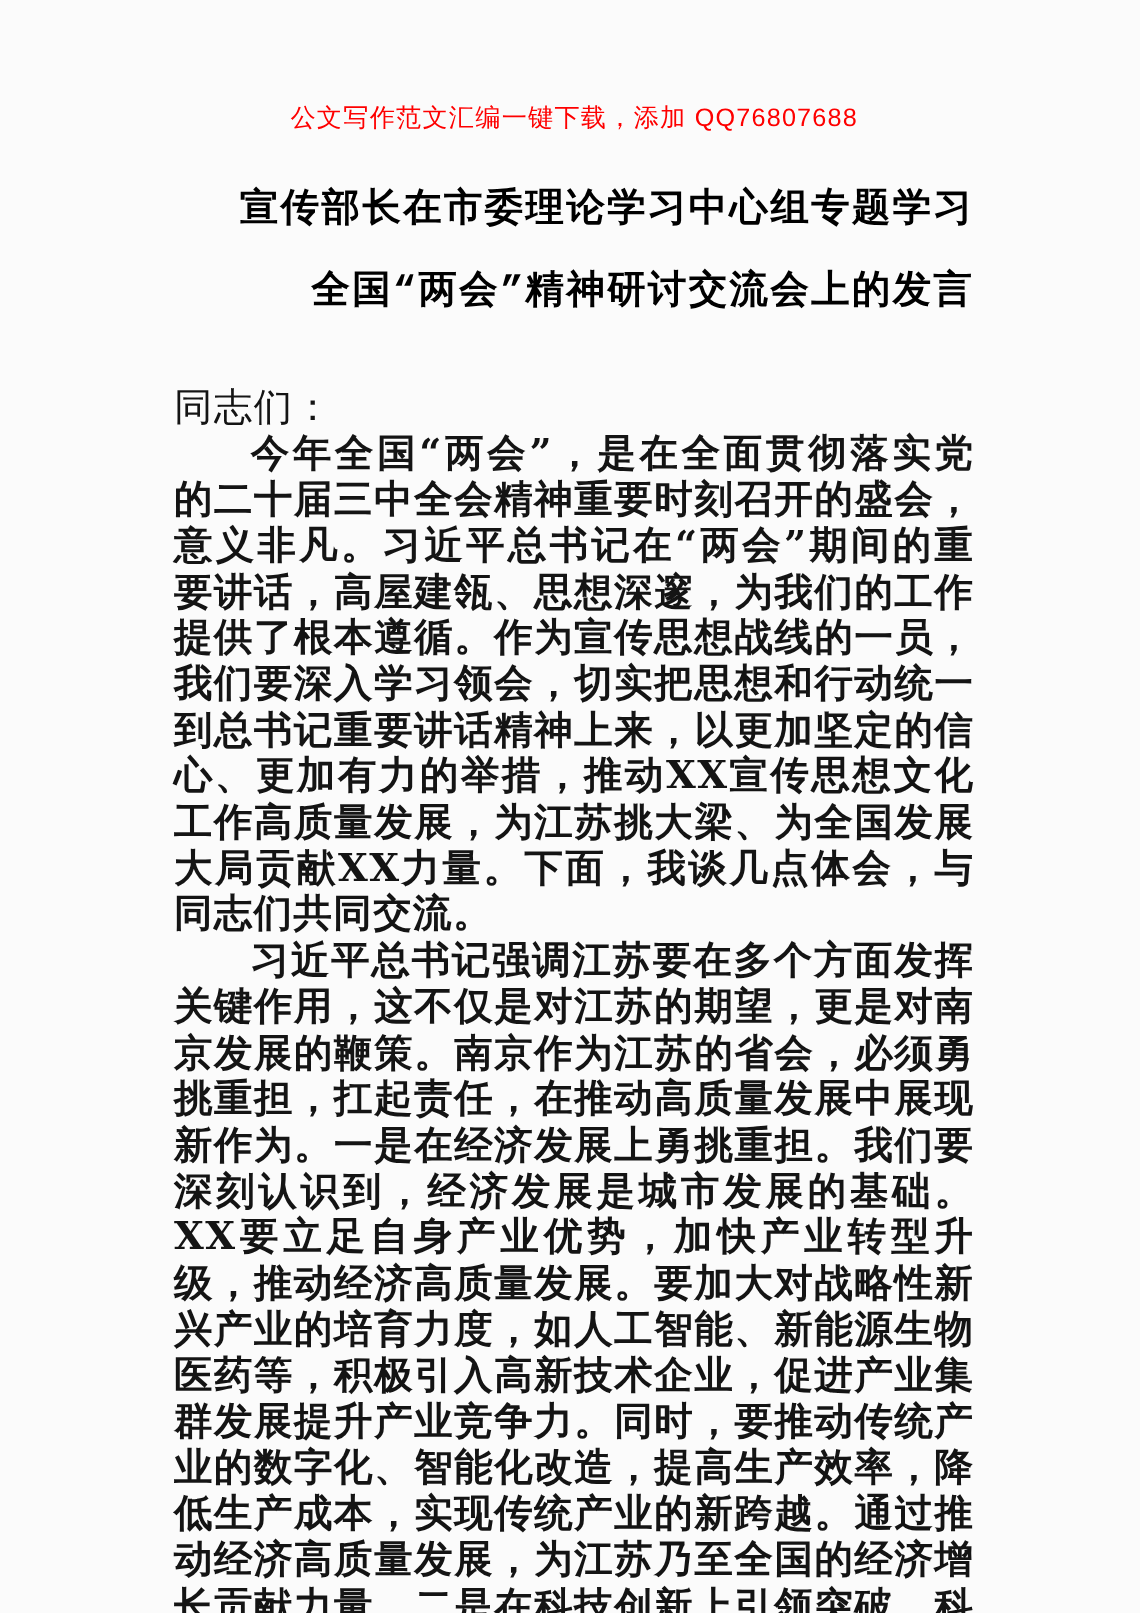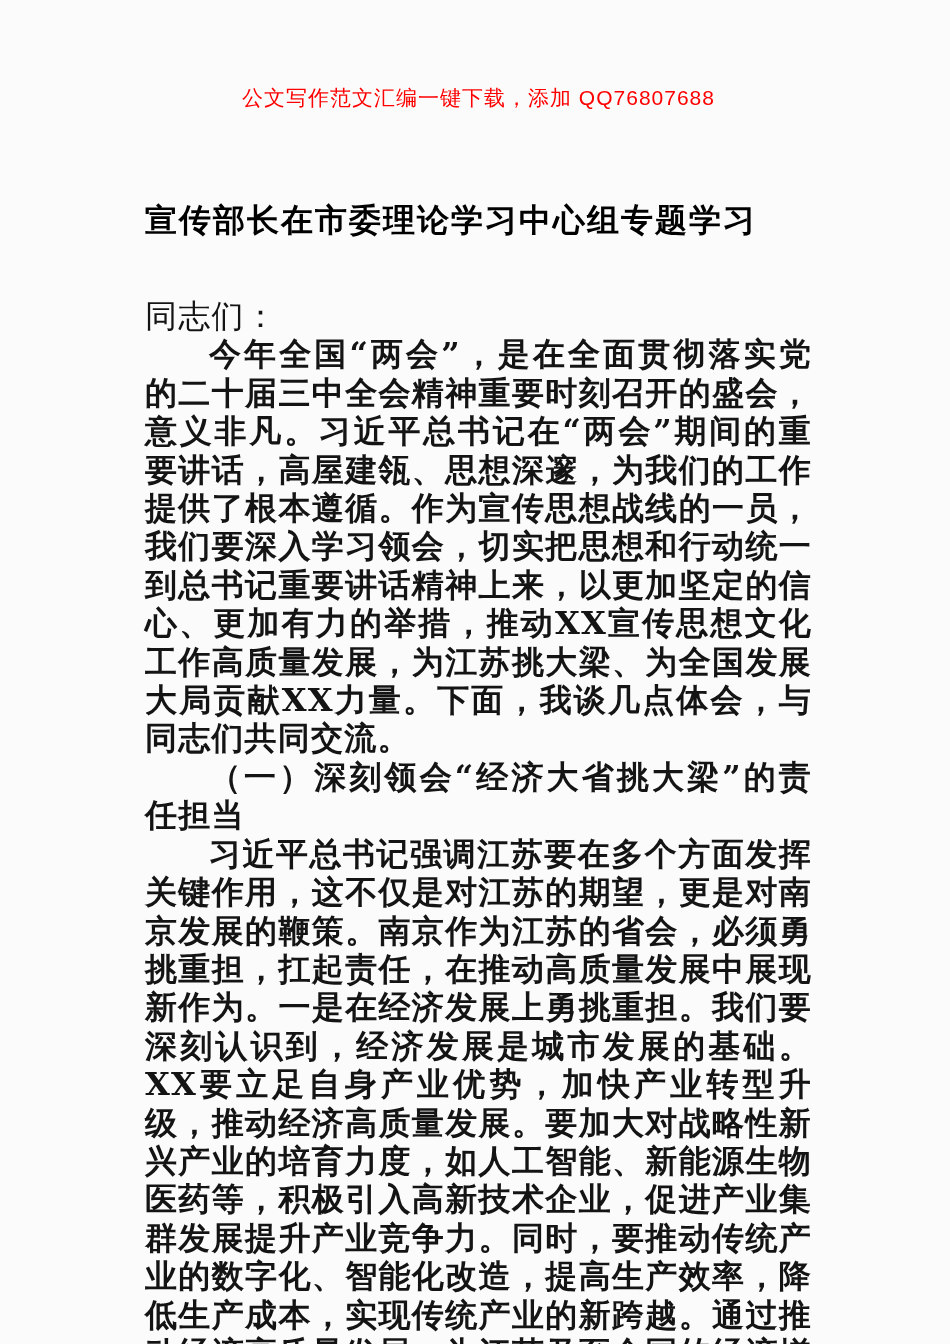--- a/index.html
+++ b/index.html
@@ -20,29 +20,29 @@
     padding: 84px 138px 0 145px;
     display: flex;
     flex-direction: column;
   }
   .promo {
     text-align: center;
     color: #fe0000;
     font-family: "Liberation Sans", "DejaVu Sans", sans-serif;
     font-size: 21px;
     letter-spacing: 1px;
-    margin-bottom: 74px;
+    margin-bottom: 28px;
     white-space: nowrap;
   }
   .title {
-    font-family: Liberation Serif, serif;
+    font-family: Liberation Mono, monospace;
     font-weight: 700;
     font-size: 32px;
     color: #000;
-    text-align: left;
+    text-align: right;
     line-height: 69px;
     letter-spacing: 2px;
     margin-bottom: 42px;
   }
   .title-line { display: block; }
   .doc-body p {
     font-size: 32px;
     line-height: 38.4px;
     letter-spacing: 1.2px;
     text-align: justify;
@@ -68,24 +68,24 @@
 </style>
 </head>
 <body>
 
 <div class="page">
 
   <div class="promo">公文写作范文汇编一键下载，添加 QQ76807688</div>
 
   <h1 class="title">
     <span class="title-line">宣传部长在市委理论学习中心组专题学习</span>
+    <span class="title-line">全国“两会”精神研讨交流会上的发言</span>
   </h1>
 
   <div class="doc-body">
     <p class="salutation">同志们：</p>
     <p class="para">今年全国“两会”，是在全面贯彻落实党的二十届三中全会精神重要时刻召开的盛会，意义非凡。习近平总书记在“两会”期间的重要讲话，高屋建瓴、思想深邃，为我们的工作提供了根本遵循。作为宣传思想战线的一员，我们要深入学习领会，切实把思想和行动统一到总书记重要讲话精神上来，以更加坚定的信心、更加有力的举措，推动XX宣传思想文化工作高质量发展，为江苏挑大梁、为全国发展大局贡献XX力量。下面，我谈几点体会，与同志们共同交流。</p>
-    <p class="para heading2">（一）深刻领会“经济大省挑大梁”的责任担当</p>
     <p class="para">习近平总书记强调江苏要在多个方面发挥关键作用，这不仅是对江苏的期望，更是对南京发展的鞭策。南京作为江苏的省会，必须勇挑重担，扛起责任，在推动高质量发展中展现新作为。一是在经济发展上勇挑重担。我们要深刻认识到，经济发展是城市发展的基础。XX要立足自身产业优势，加快产业转型升级，推动经济高质量发展。要加大对战略性新兴产业的培育力度，如人工智能、新能源生物医药等，积极引入高新技术企业，促进产业集群发展提升产业竞争力。同时，要推动传统产业的数字化、智能化改造，提高生产效率，降低生产成本，实现传统产业的新跨越。通过推动经济高质量发展，为江苏乃至全国的经济增长贡献力量。二是在科技创新上引领突破。科技创新</p>
   </div>
 
   <div class="page-number">1</div>
 
 </div>
 
 </body></html>

